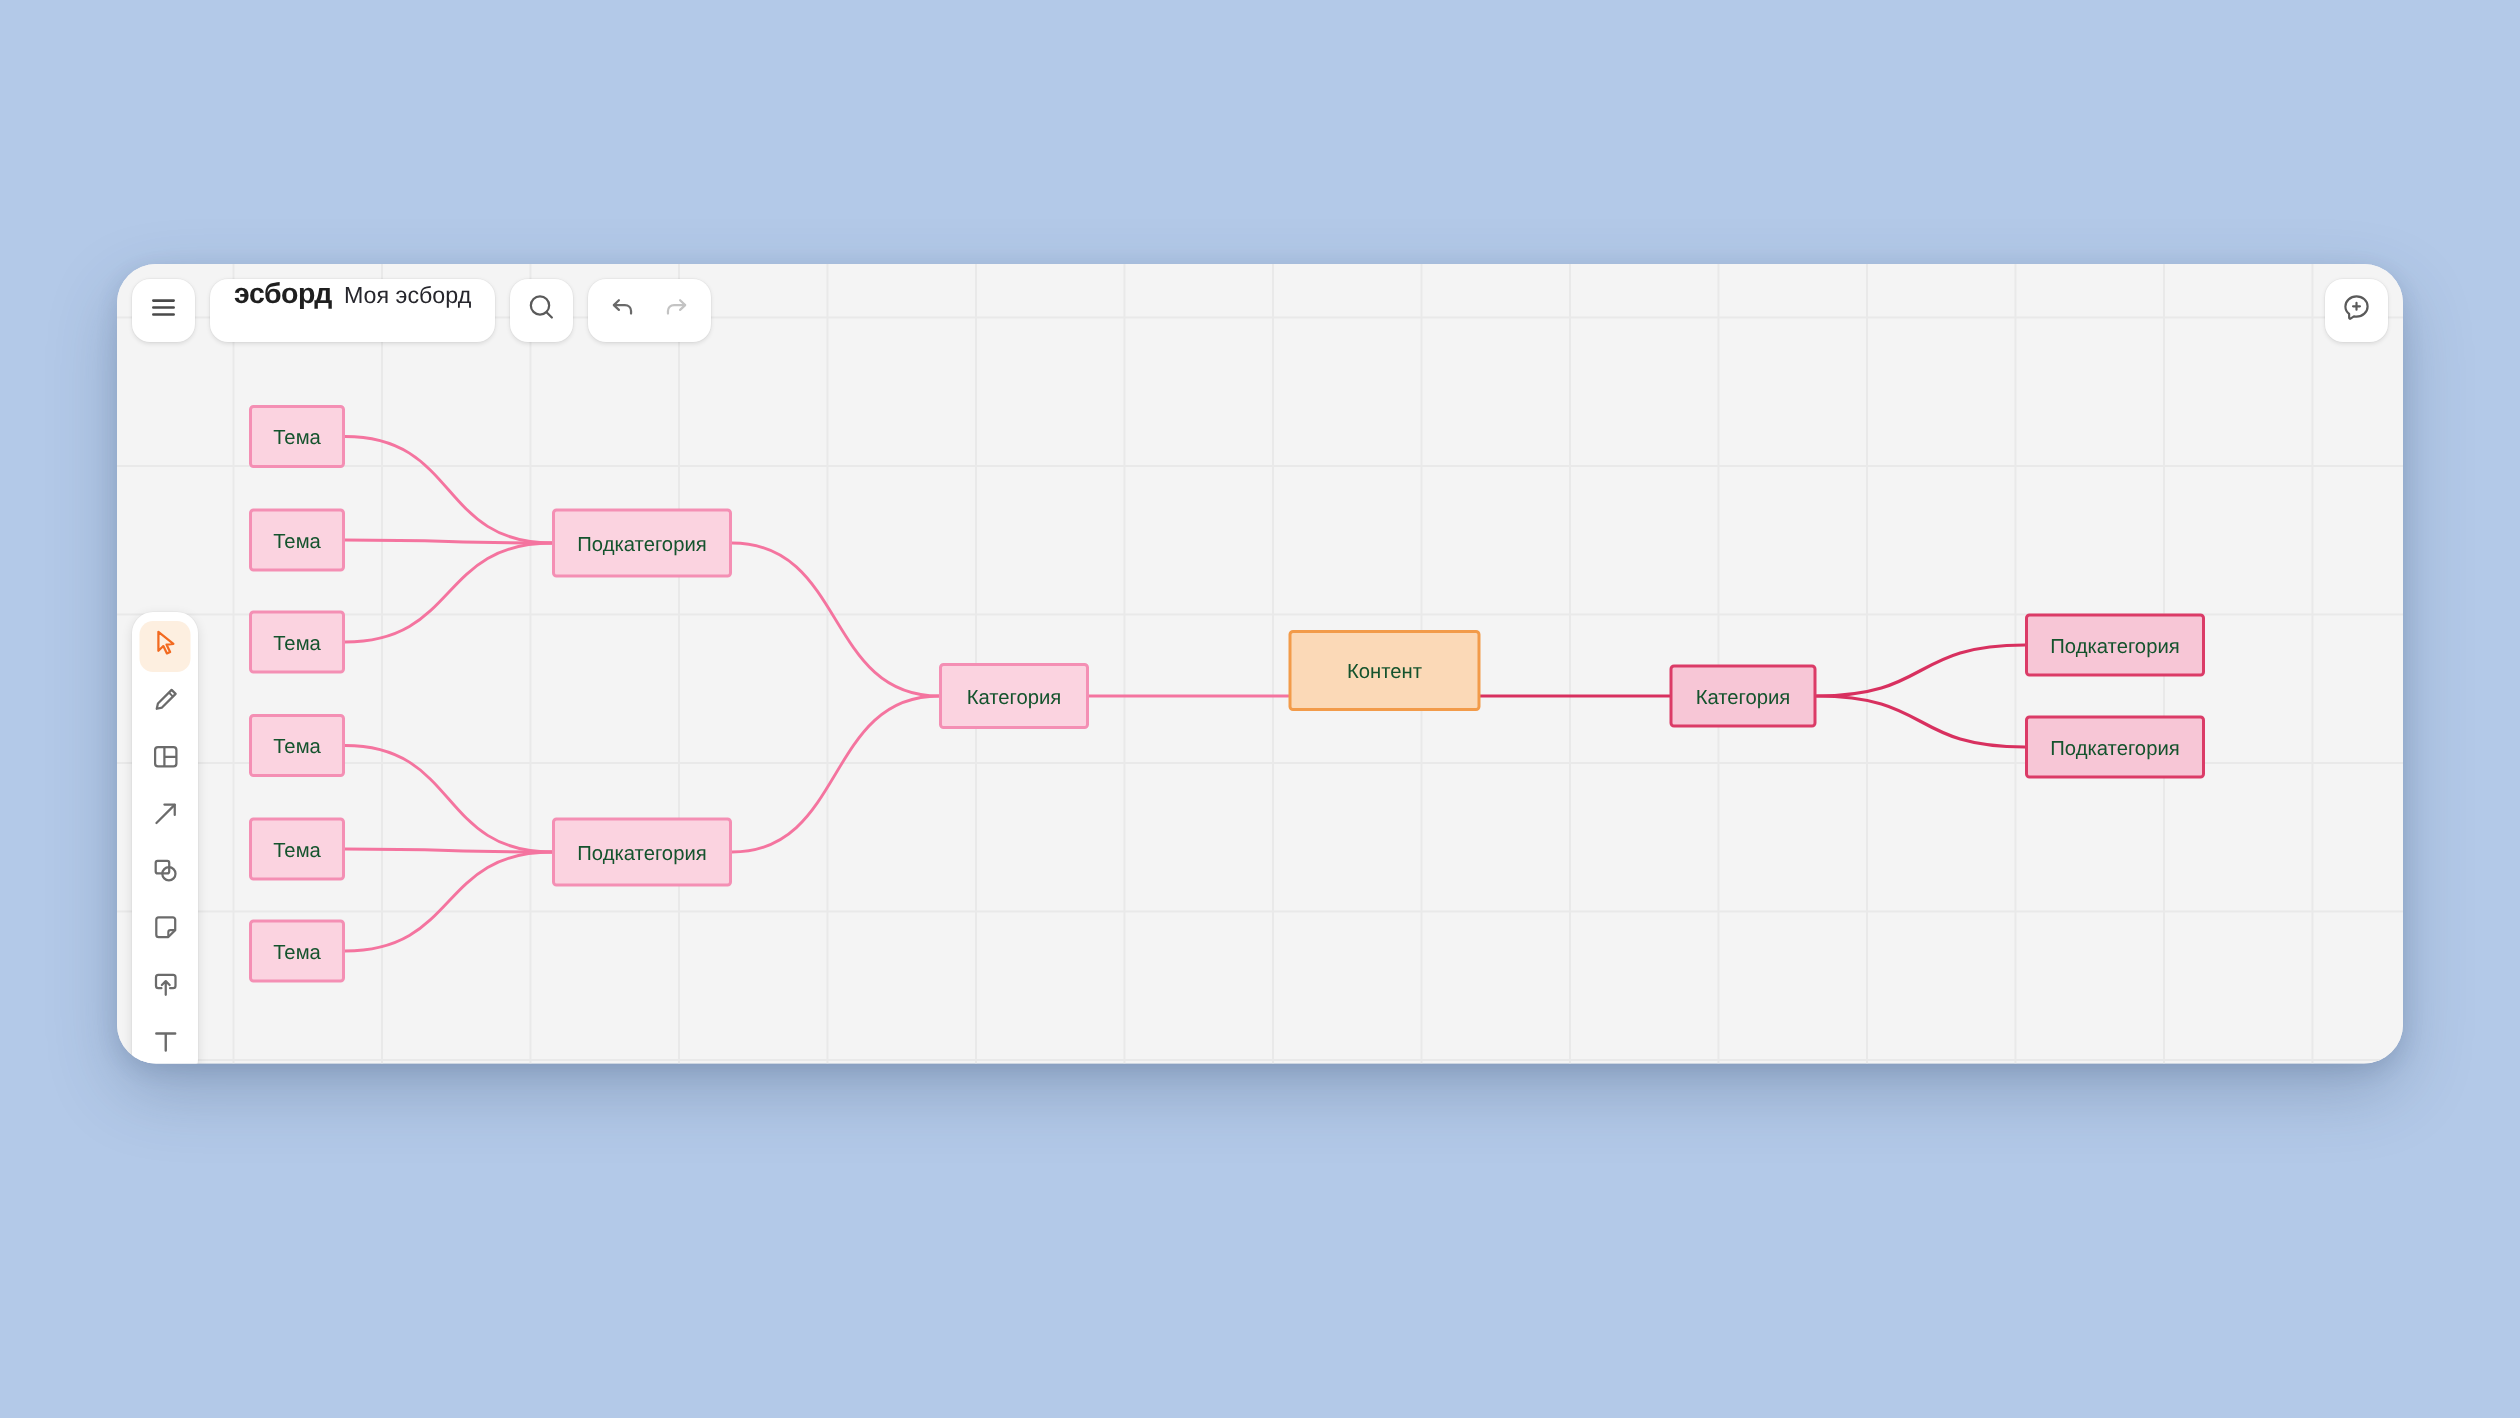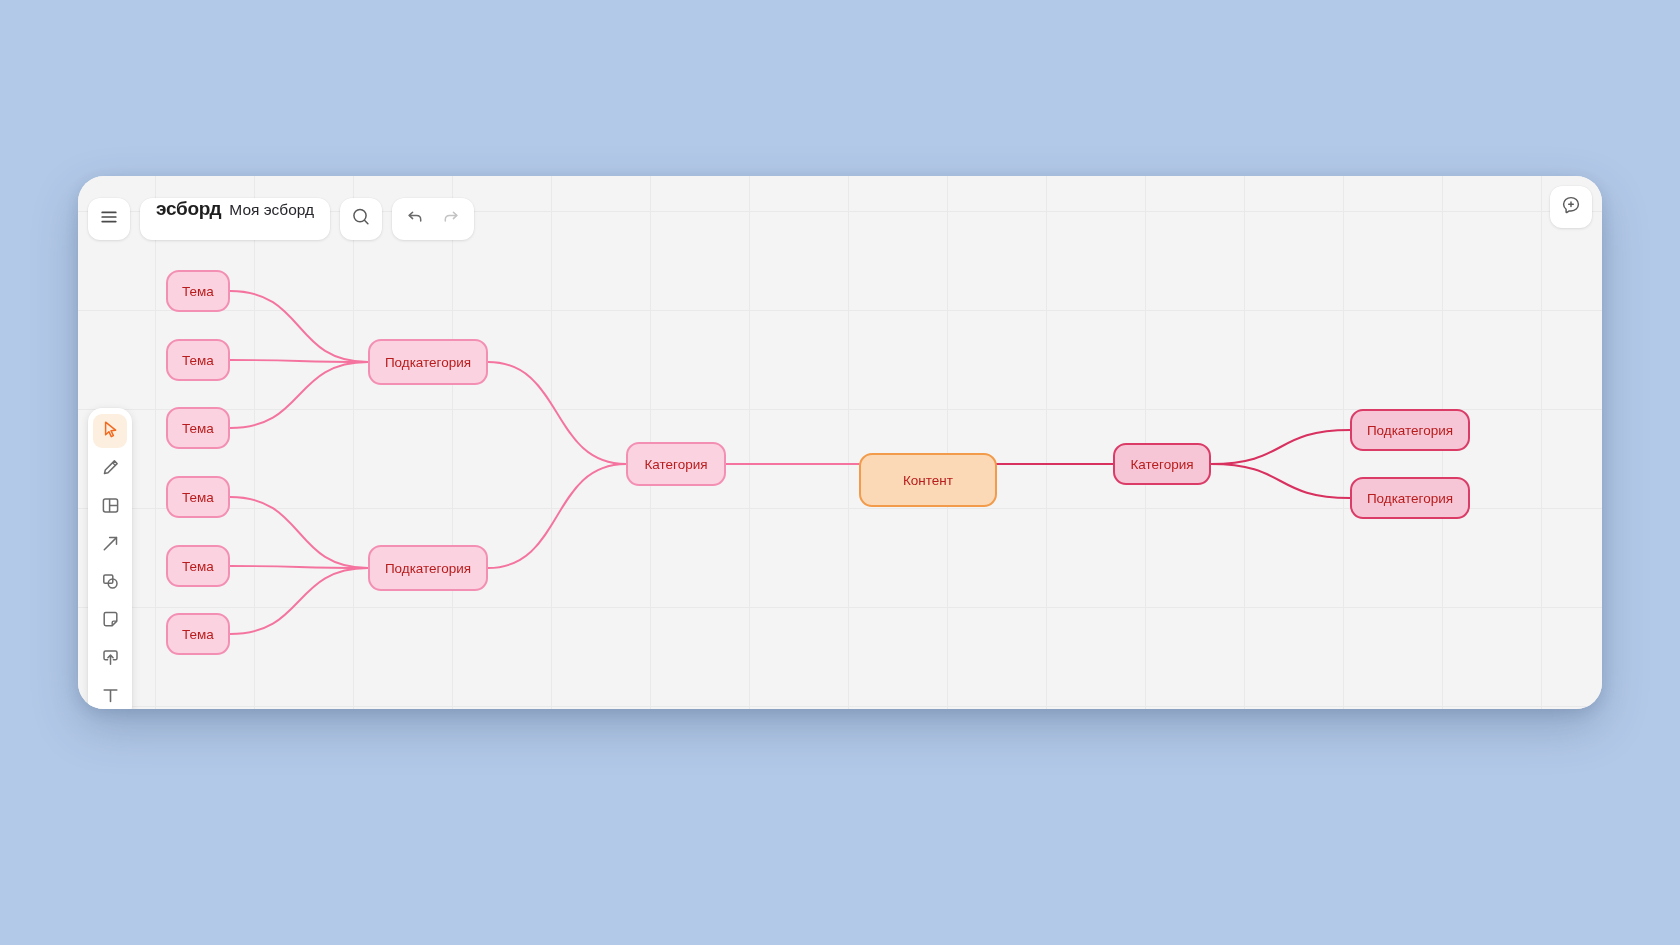--- a/index.html
+++ b/index.html
@@ -34,21 +34,21 @@
     background-image:
       linear-gradient(to right, #e9e9e9 1px, transparent 1px),
       linear-gradient(to bottom, #e9e9e9 1px, transparent 1px);
     background-size: 99px 99px;
     background-position: -22px -64px;
   }
 
   
   #toolbar {
     position: absolute;
-    left: 0; top: 12px;
+    left: 0; top: 0;
     height: 62px;
     display: flex;
     align-items: center;
     gap: 10px;
     padding-left: 10px;
     z-index: 20;
   }
 
   .tb-btn {
     width: 42px;
@@ -157,23 +157,23 @@
     width: 100%;
     height: 100%;
     pointer-events: none;
   }
 
   .node {
     position: absolute;
     display: flex;
     align-items: center;
     justify-content: center;
-    border-radius: 13px;
+    border-radius: 3px;
     font-size: 13.5px;
-    color: #b91c1c;
+    color: #14532d;
     white-space: nowrap;
     cursor: pointer;
     z-index: 12;
   }
   .node.pink-soft {
     background: #fbd3e0;
     border: 2px solid #f48fb4;
   }
   .node.pink-strong {
     background: #f7c6d6;
@@ -226,21 +226,21 @@
       </div>
       <div class="node pink-soft" style="left: 290px; top: 163px; width: 120px; height: 46px;">
         <span>Подкатегория</span>
       </div>
       <div class="node pink-soft" style="left: 290px; top: 369px; width: 120px; height: 46px;">
         <span>Подкатегория</span>
       </div>
       <div class="node pink-soft" style="left: 548px; top: 266px; width: 100px; height: 44px;">
         <span>Категория</span>
       </div>
-      <div class="node orange" style="left: 781px; top: 277px; width: 138px; height: 54px;">
+      <div class="node orange" style="left: 781px; top: 244px; width: 128px; height: 54px;">
         <span>Контент</span>
       </div>
       <div class="node pink-strong" style="left: 1035px; top: 267px; width: 98px; height: 42px;">
         <span>Категория</span>
       </div>
       <div class="node pink-strong" style="left: 1272px; top: 233px; width: 120px; height: 42px;">
         <span>Подкатегория</span>
       </div>
       <div class="node pink-strong" style="left: 1272px; top: 301px; width: 120px; height: 42px;">
         <span>Подкатегория</span>

